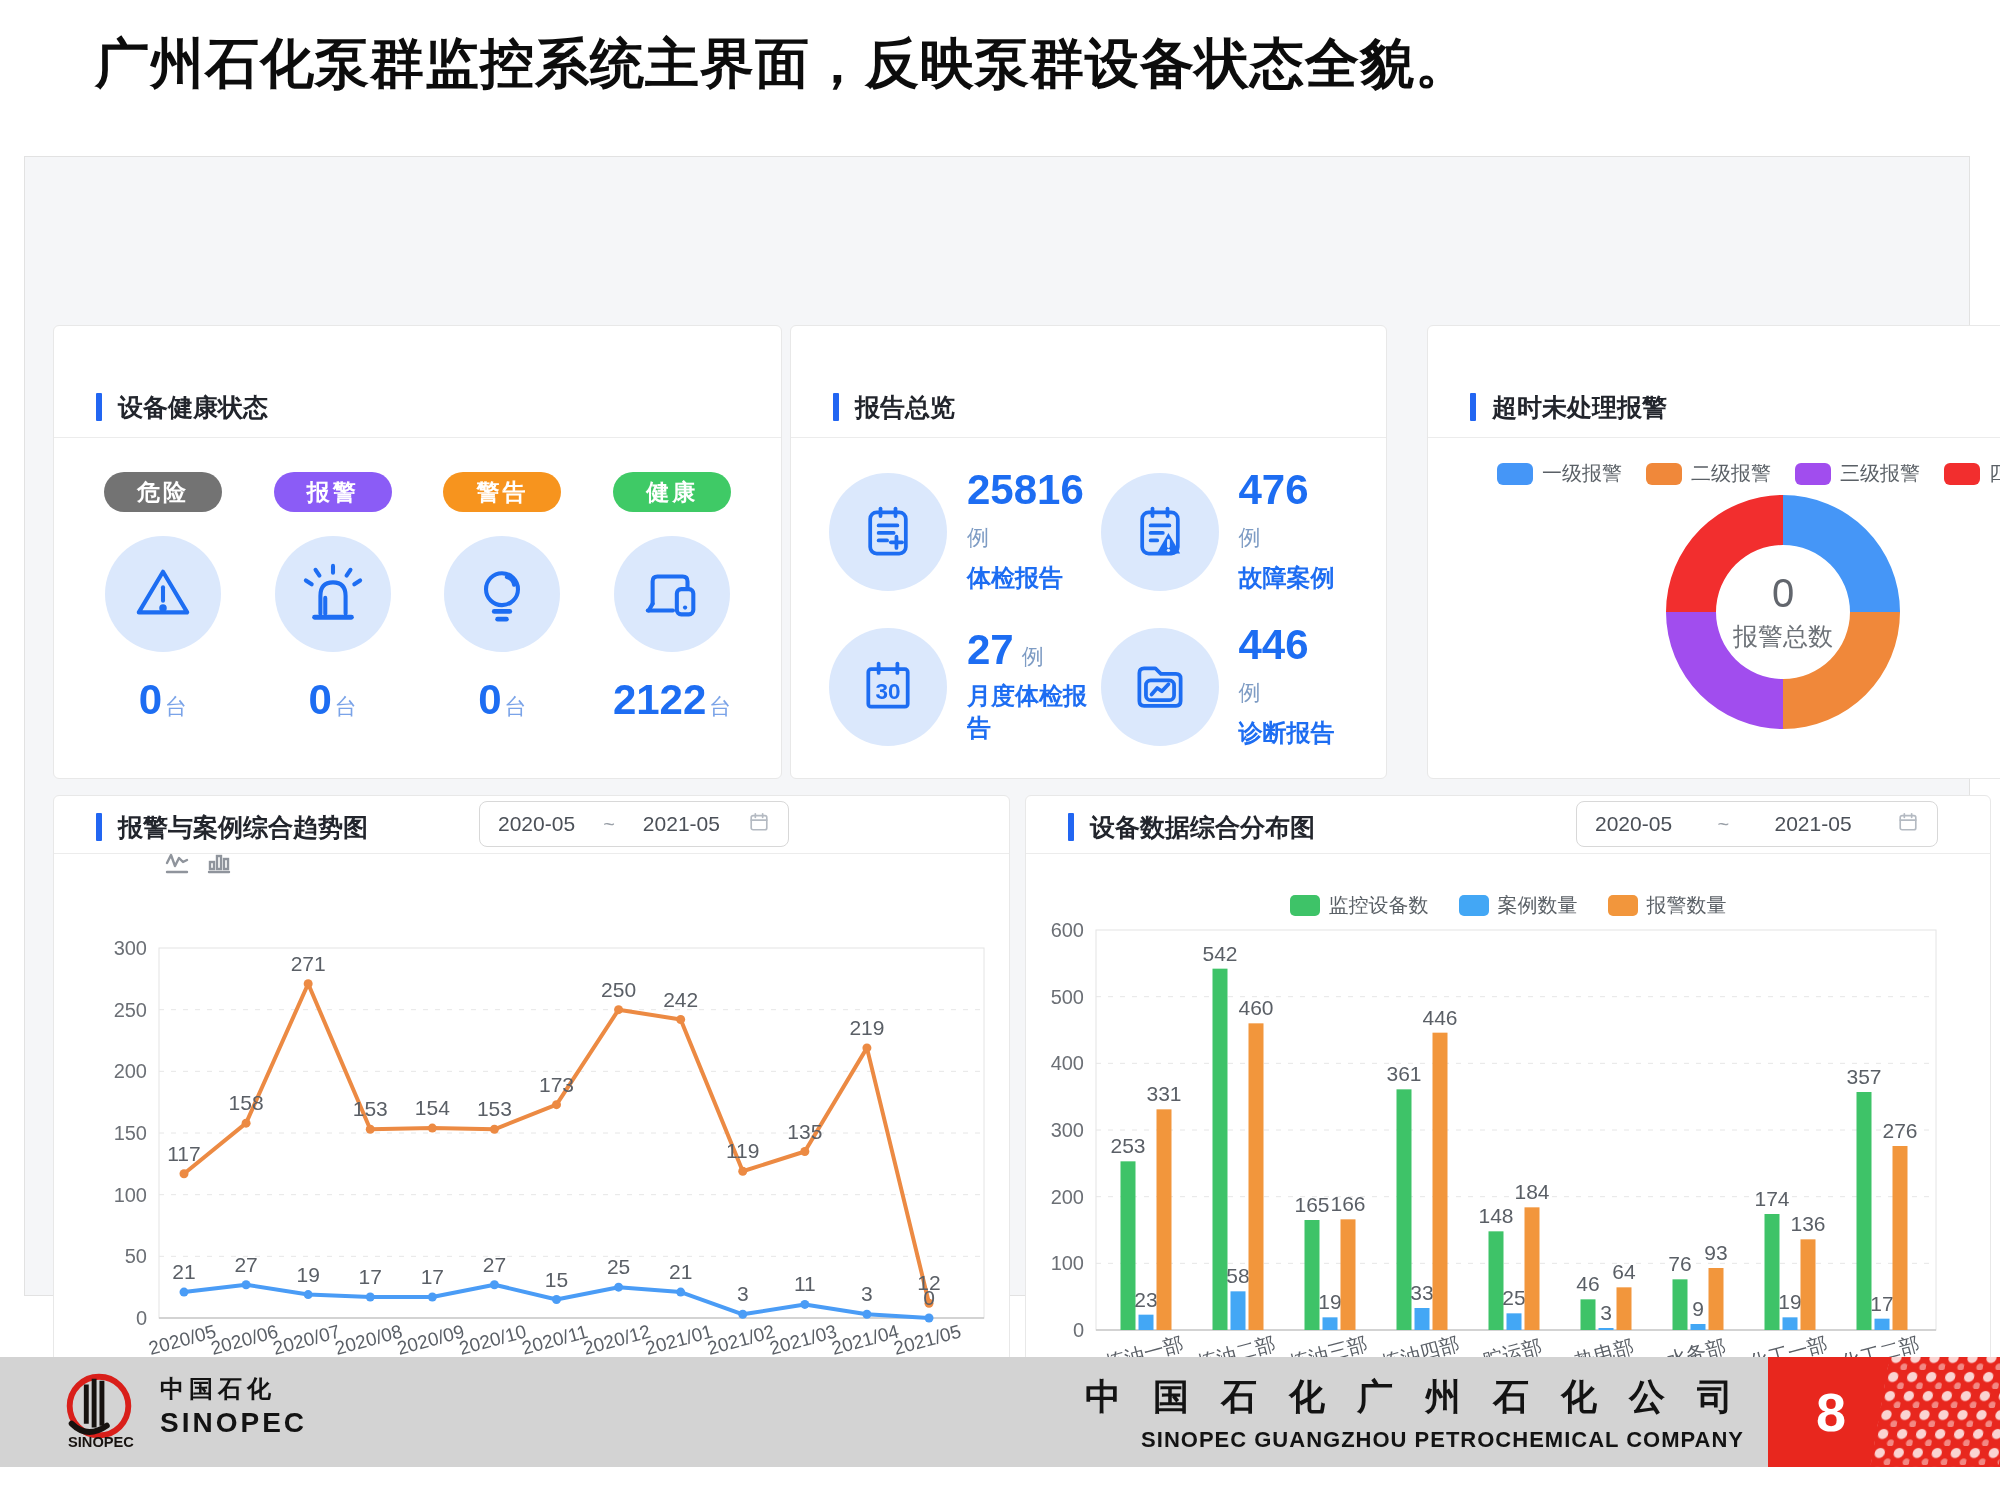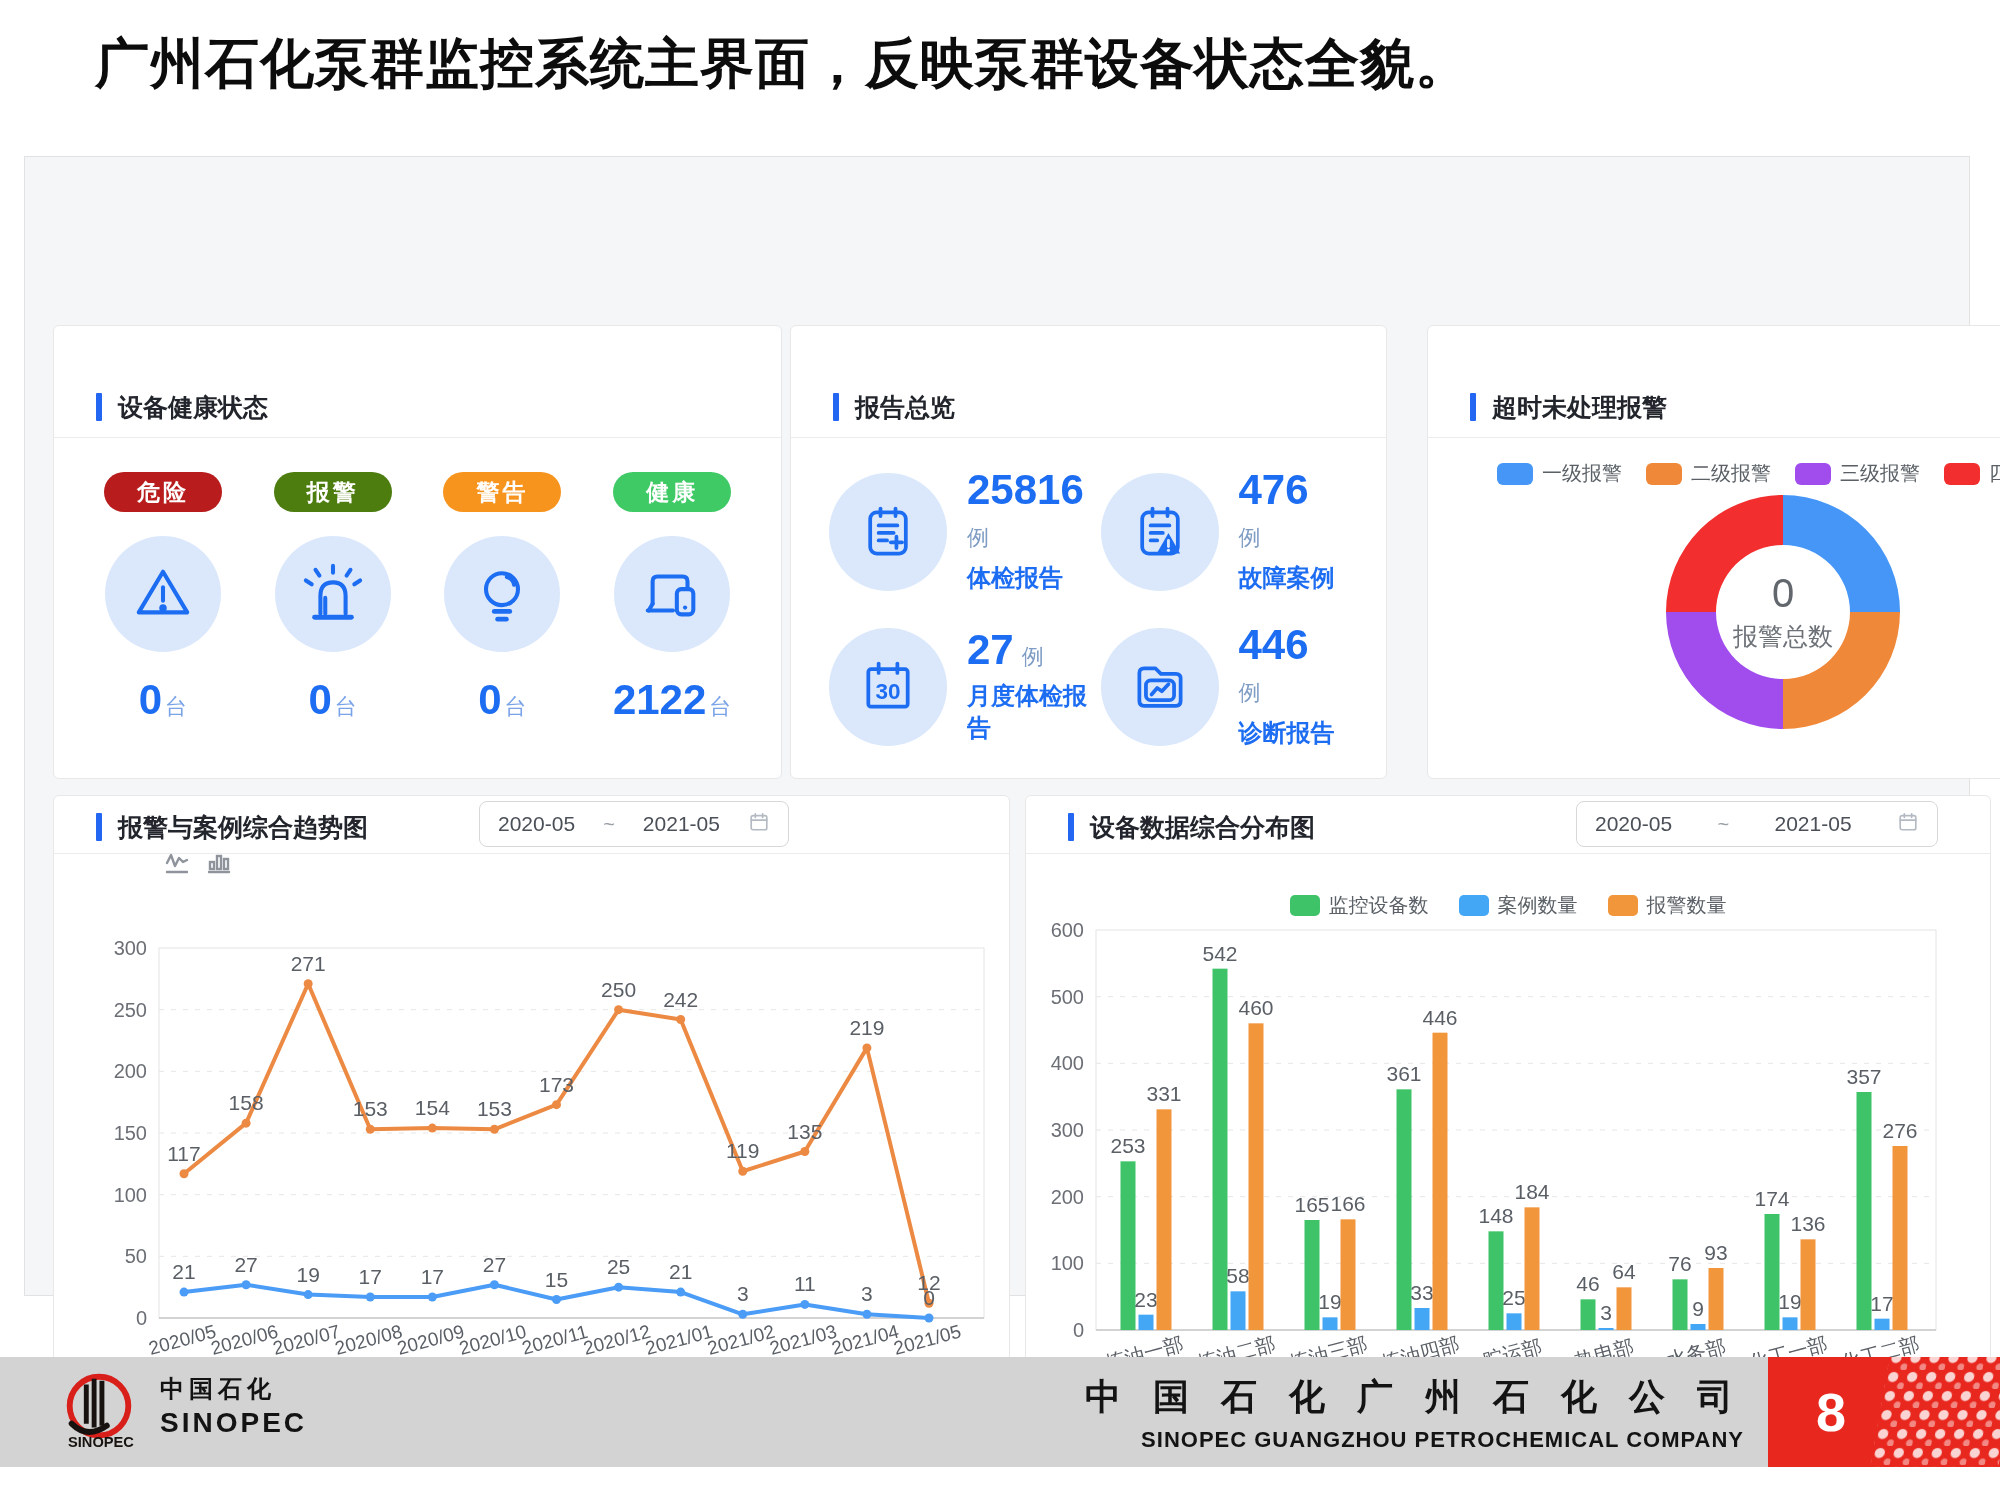--- a/index.html
+++ b/index.html
@@ -80,32 +80,32 @@
 
   <div class="dash">
 
     <section class="card card-health r1">
       <div class="card-head">
         <span class="accent"></span>
         <span class="card-title">设备健康状态</span>
       </div>
       <div class="health-cols" id="healthCols">
           <div class="hcol">
-            <div class="pill" style="background:#b91c1c">危险</div>
+            <div class="pill" style="background:#737373">危险</div>
             <div class="icircle">
               <svg viewBox="0 0 64 64" width="62" height="62" fill="none" stroke="currentColor" stroke-width="4.2" stroke-linecap="round" stroke-linejoin="round">
                 <path d="M32 9 L57 51 L7 51 Z"></path>
                 <line x1="32" y1="25" x2="32" y2="39"></line>
                 <circle cx="32" cy="46.5" r="1.8" fill="currentColor"></circle>
               </svg>
             </div>
             <div class="hcount"><span class="num">0</span><span class="unit">台</span></div>
           </div>
           <div class="hcol">
-            <div class="pill" style="background:#4d7c0f">报警</div>
+            <div class="pill" style="background:#8b5cf6">报警</div>
             <div class="icircle">
               <svg viewBox="0 0 64 64" width="62" height="62" fill="none" stroke="currentColor" stroke-width="4.2" stroke-linecap="round" stroke-linejoin="round">
                 <path d="M19 52 V34 Q19 20 32 20 Q45 20 45 34 V52"></path>
                 <path d="M24 52 V36"></path>
                 <line x1="13" y1="56" x2="51" y2="56" stroke-width="5"></line>
                 <line x1="32" y1="10" x2="32" y2="3"></line>
                 <line x1="18" y1="13" x2="14" y2="7"></line>
                 <line x1="46" y1="13" x2="50" y2="7"></line>
                 <line x1="10" y1="22" x2="4" y2="18"></line>
                 <line x1="54" y1="22" x2="60" y2="18"></line>

